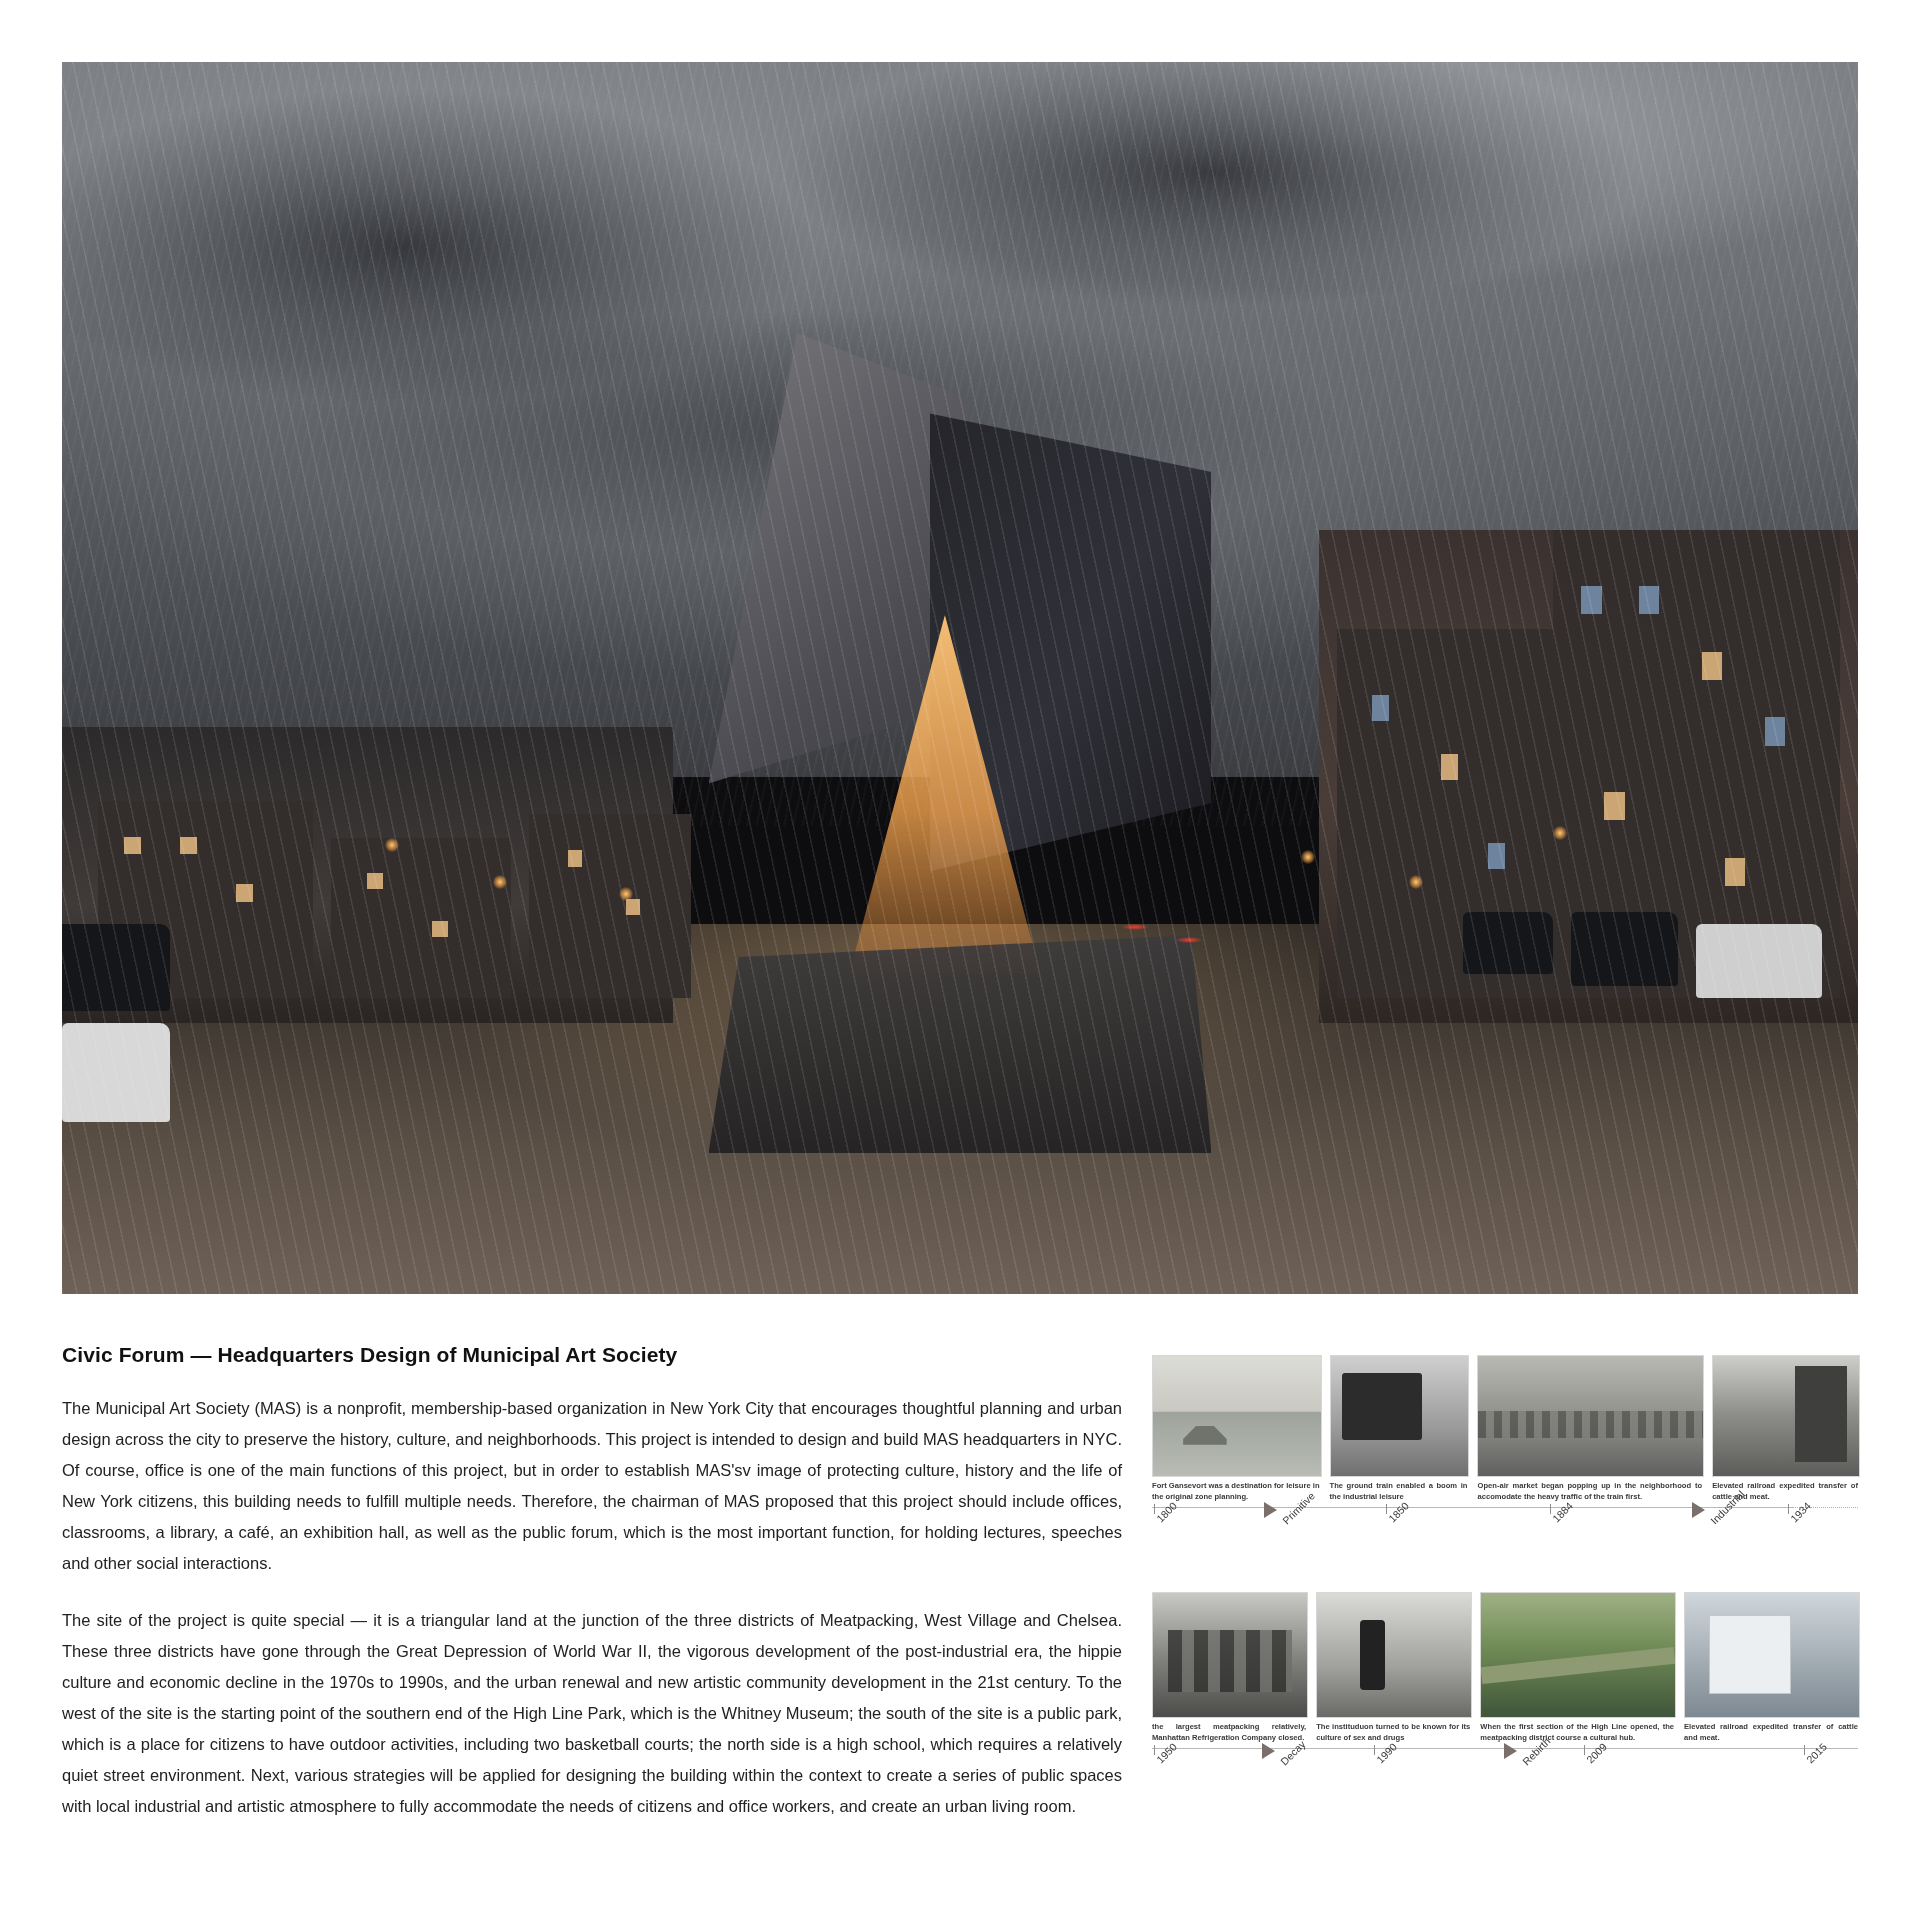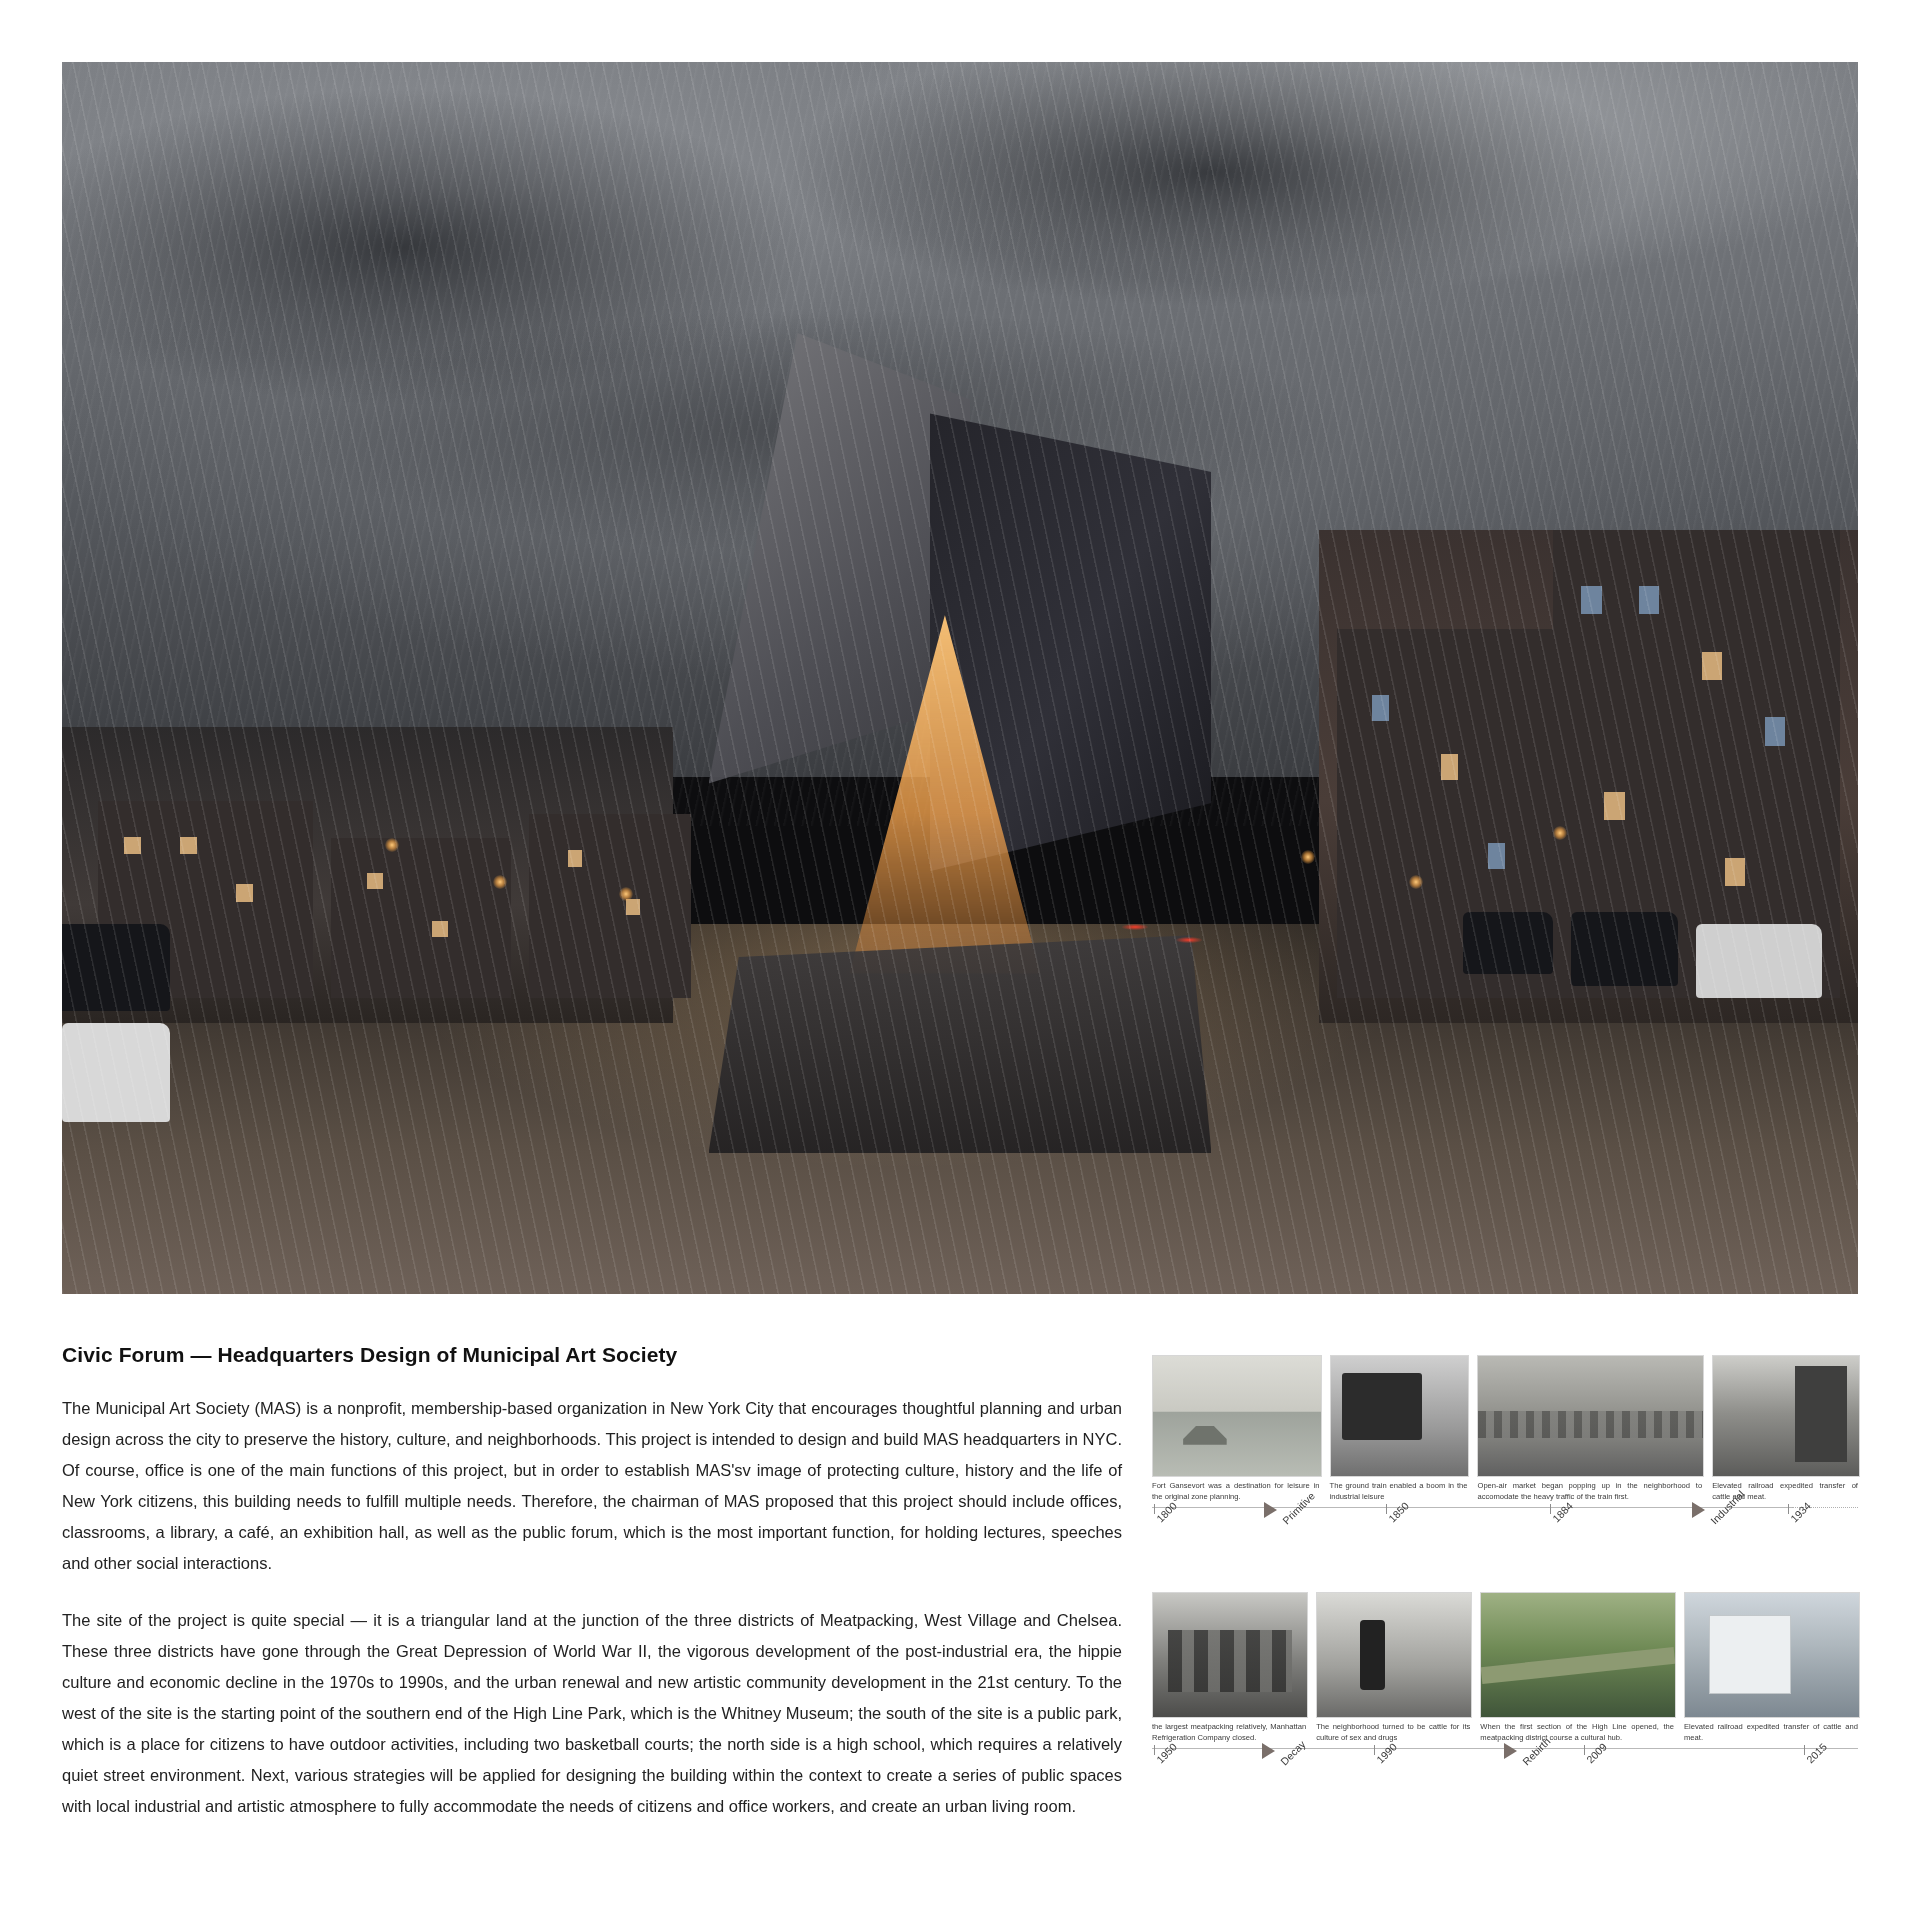--- a/index.html
+++ b/index.html
@@ -150,21 +150,21 @@
   }
 
   
   .timeline {
     position: absolute;
     left: 1152px;
     top: 1355px;
     width: 706px;
   }
   .tl-row { position: relative; margin-bottom: 18px; }
-  .tl-cards { display: flex; gap: 10px; }
+  .tl-cards { display: flex; gap: 10px; font-weight: bold; }
   .tl-card { position: relative; }
   .tl-thumb {
     width: 100%;
     border: 1px solid #d7d7d7;
     background: #8e8e8e;
     position: relative;
     overflow: hidden;
   }
   .tl-cap {
     font-size: 7.6px;
@@ -372,21 +372,21 @@
       <div class="tl-card" style="width:156px">
         <div class="tl-thumb" style="height:124px">
             <div class="th-art t5"></div>
           </div>
         <div class="tl-cap">the largest meatpacking relatively, Manhattan Refrigeration Company closed.</div>
       </div>
       <div class="tl-card" style="width:156px">
         <div class="tl-thumb" style="height:124px">
             <div class="th-art t6"></div>
           </div>
-        <div class="tl-cap">The neighborhood turned to be cattle for its culture of sex and drugs</div>
+        <div class="tl-cap">The instituduon turned to be known for its culture of sex and drugs</div>
       </div>
       <div class="tl-card" style="width:196px">
         <div class="tl-thumb" style="height:124px">
             <div class="th-art t7"></div>
           </div>
         <div class="tl-cap">When the first section of the High Line opened, the meatpacking district course a cultural hub.</div>
       </div>
       <div class="tl-card" style="width:176px">
         <div class="tl-thumb" style="height:124px">
             <div class="th-art t8"></div>

